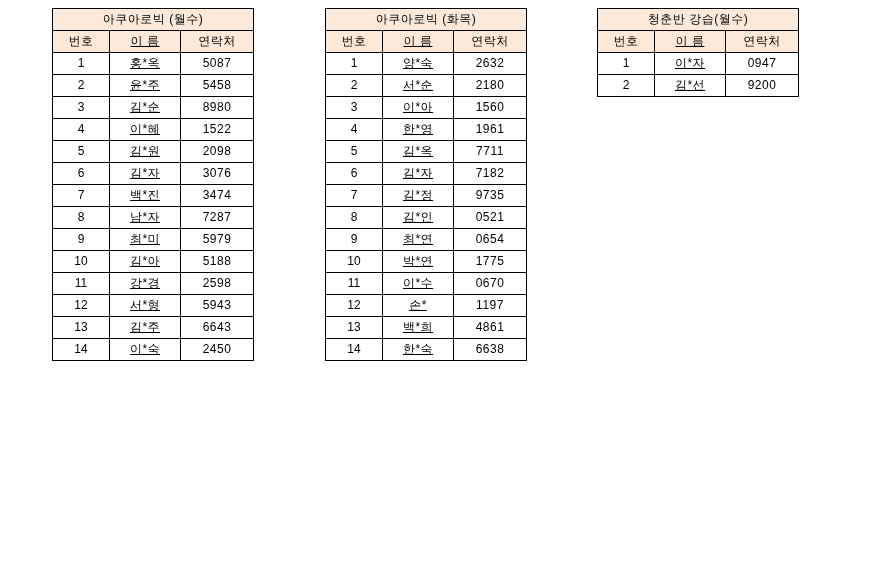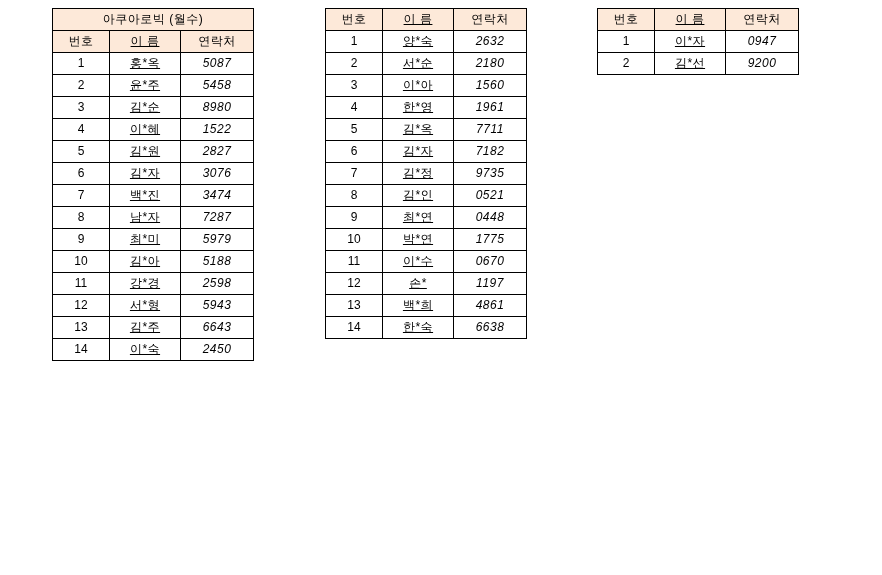--- a/index.html
+++ b/index.html
@@ -59,21 +59,21 @@
   }
   .col-no { width: 56px; margin-top: 20px; }
   .col-name { width: 70px; text-decoration: underline; }
   .col-contact { width: 72px; }
 
   .block-1 { left: 52px; top: 8px; }
   .block-2 { left: 325px; top: 8px; }
   .block-3 { left: 597px; top: 8px; }
 
   .cell-name { letter-spacing: 0.5px; }
-  .cell-contact { letter-spacing: 0.5px; font-style: italic; }
+  .cell-contact { letter-spacing: 0.5px; }
 </style>
 </head>
 <body>
 
 <div class="sheet">
 
   <div class="table-block block-1">
     <table class="roster-table">
       <tbody>
         <tr>
@@ -100,21 +100,21 @@
           <td class="col-contact cell-contact">8980</td>
         </tr>
         <tr>
           <td class="col-no">4</td>
           <td class="col-name cell-name">이*혜</td>
           <td class="col-contact cell-contact">1522</td>
         </tr>
         <tr>
           <td class="col-no">5</td>
           <td class="col-name cell-name">김*원</td>
-          <td class="col-contact cell-contact">2827</td>
+          <td class="col-contact cell-contact">2098</td>
         </tr>
         <tr>
           <td class="col-no">6</td>
           <td class="col-name cell-name">김*자</td>
           <td class="col-contact cell-contact">3076</td>
         </tr>
         <tr>
           <td class="col-no">7</td>
           <td class="col-name cell-name">백*진</td>
           <td class="col-contact cell-contact">3474</td>
@@ -155,20 +155,23 @@
           <td class="col-contact cell-contact">2450</td>
         </tr>
       </tbody>
     </table>
   </div>
 
   <div class="table-block block-2">
     <table class="roster-table">
       <tbody>
         <tr>
+          <td class="title-cell" colspan="3">아쿠아로빅 (화목)</td>
+        </tr>
+        <tr>
           <td class="header-cell col-no">번호</td>
           <td class="header-cell col-name">이 름</td>
           <td class="header-cell col-contact">연락처</td>
         </tr>
         <tr>
           <td class="col-no">1</td>
           <td class="col-name cell-name">양*숙</td>
           <td class="col-contact cell-contact">2632</td>
         </tr>
         <tr>
@@ -202,21 +205,21 @@
           <td class="col-contact cell-contact">9735</td>
         </tr>
         <tr>
           <td class="col-no">8</td>
           <td class="col-name cell-name">김*인</td>
           <td class="col-contact cell-contact">0521</td>
         </tr>
         <tr>
           <td class="col-no">9</td>
           <td class="col-name cell-name">최*연</td>
-          <td class="col-contact cell-contact">0448</td>
+          <td class="col-contact cell-contact">0654</td>
         </tr>
         <tr>
           <td class="col-no">10</td>
           <td class="col-name cell-name">박*연</td>
           <td class="col-contact cell-contact">1775</td>
         </tr>
         <tr>
           <td class="col-no">11</td>
           <td class="col-name cell-name">이*수</td>
           <td class="col-contact cell-contact">0670</td>
@@ -237,20 +240,23 @@
           <td class="col-contact cell-contact">6638</td>
         </tr>
       </tbody>
     </table>
   </div>
 
   <div class="table-block block-3">
     <table class="roster-table">
       <tbody>
         <tr>
+          <td class="title-cell" colspan="3">청춘반 강습(월수)</td>
+        </tr>
+        <tr>
           <td class="header-cell col-no">번호</td>
           <td class="header-cell col-name">이 름</td>
           <td class="header-cell col-contact">연락처</td>
         </tr>
         <tr>
           <td class="col-no">1</td>
           <td class="col-name cell-name">이*자</td>
           <td class="col-contact cell-contact">0947</td>
         </tr>
         <tr>

